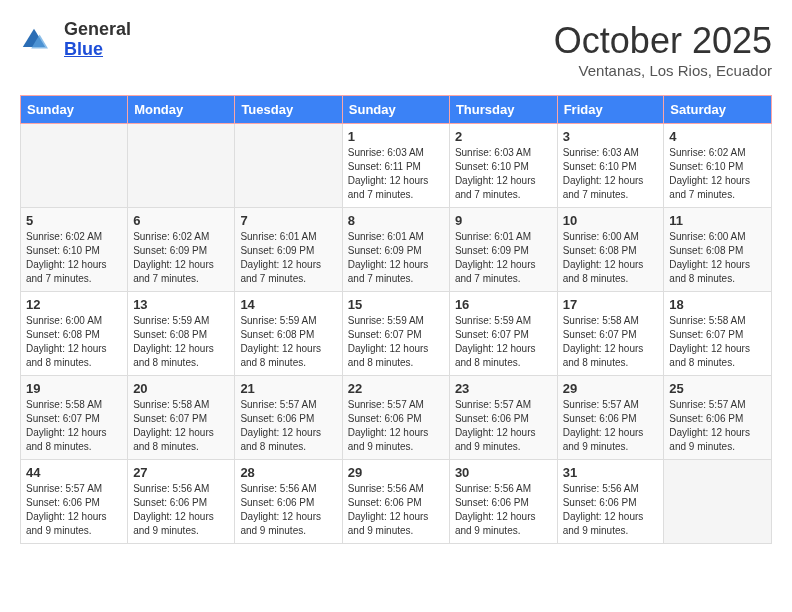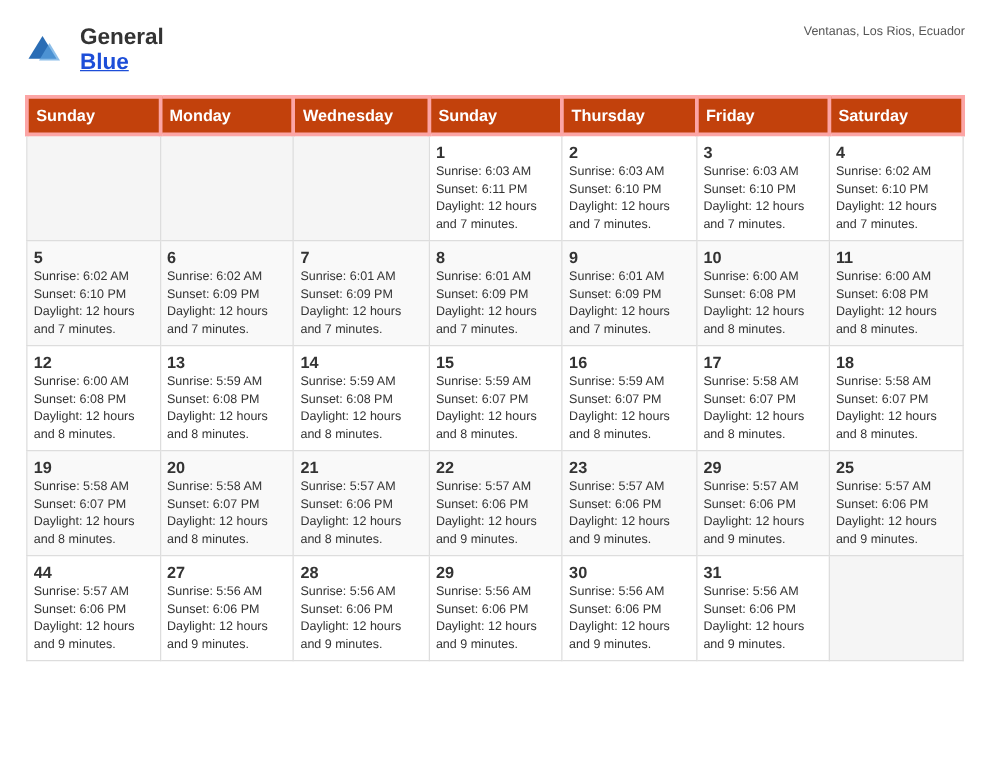--- a/index.html
+++ b/index.html
@@ -27,36 +27,36 @@
     }
     .title-area {
       text-align: right;
     }
     .month-title {
       font-size: 36px;
       color: #333;
       font-weight: normal;
     }
     .subtitle {
-      font-size: 10px;
+      font-size: 15px;
       color: #555;
     }
     .calendar {
       width: 100%;
       border-collapse: collapse;
       border: 1px solid #ccc;
     }
     .calendar th {
-      background-color: #c2410c;
+      background-color: #3b82f6;
       color: #fff;
       text-align: left;
       padding: 6px 6px;
       font-size: 13px;
       font-weight: bold;
-      border: 3px solid #fca5a5;
+      border: 1px solid #fca5a5;
     }
     .calendar td {
       vertical-align: top;
       padding: 5px 5px;
       font-size: 10.5px;
       color: #333;
       border: 1px solid #ddd;
       width: 110px;
       min-height: 80px;
       background: #fff;
@@ -86,30 +86,31 @@
     <svg class="logo-icon" viewBox="0 0 40 40">
       <polygon points="20,4 36,30 4,30" fill="#2a6db5"></polygon>
       <polygon points="28,12 40,32 16,32" fill="#5ba3e0" opacity="0.7"></polygon>
     </svg>
     <div>
       <div style="font-size:18px;font-weight:bold;color:#333;line-height:1.1;">General</div>
       <div style="font-size:18px;font-weight:bold;color:#1d4ed8;line-height:1.1;text-decoration:underline;">Blue</div>
     </div>
   </div>
   <div class="title-area">
+    <div class="month-title">October 2025</div>
     <div class="subtitle">Ventanas, Los Rios, Ecuador</div>
   </div>
 </div>
 
 <table class="calendar">
   <thead>
     <tr id="header-row">
         <th>Sunday</th>
         <th>Monday</th>
-        <th>Wednesday</th>
+        <th>Tuesday</th>
         <th>Sunday</th>
         <th>Thursday</th>
         <th>Friday</th>
         <th>Saturday</th>
       </tr>
   </thead>
   <tbody id="calendar-body">
       <tr>
         <td class="empty-cell"></td>
         <td class="empty-cell"></td>

